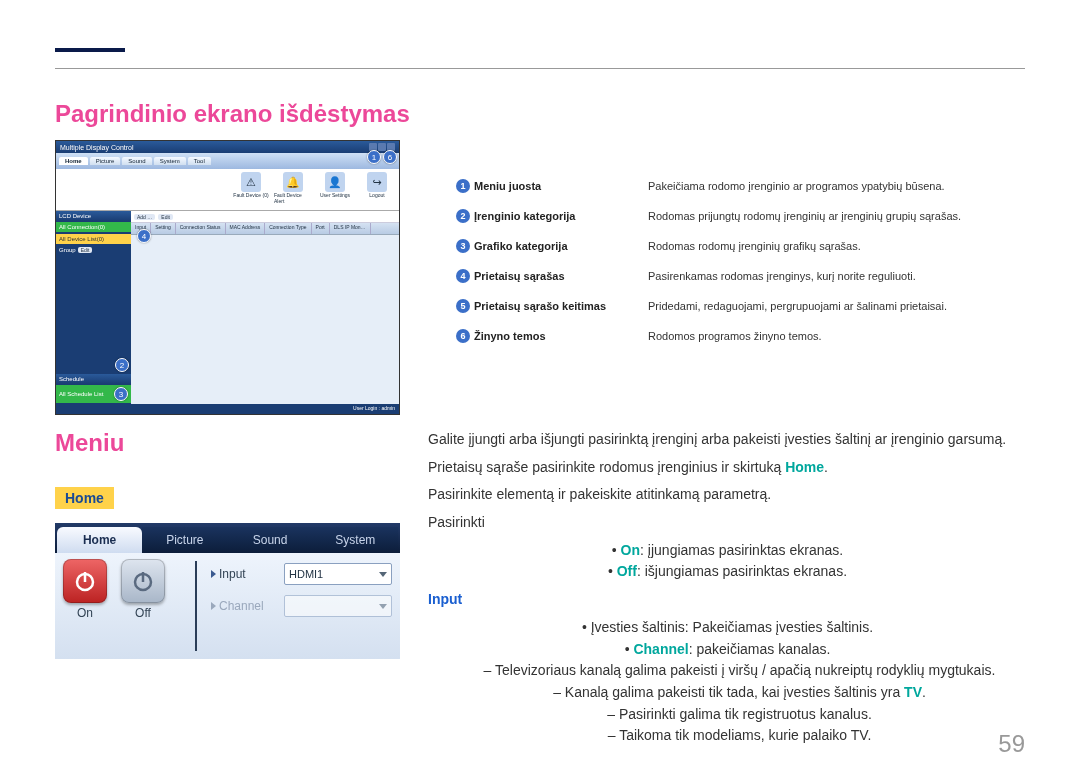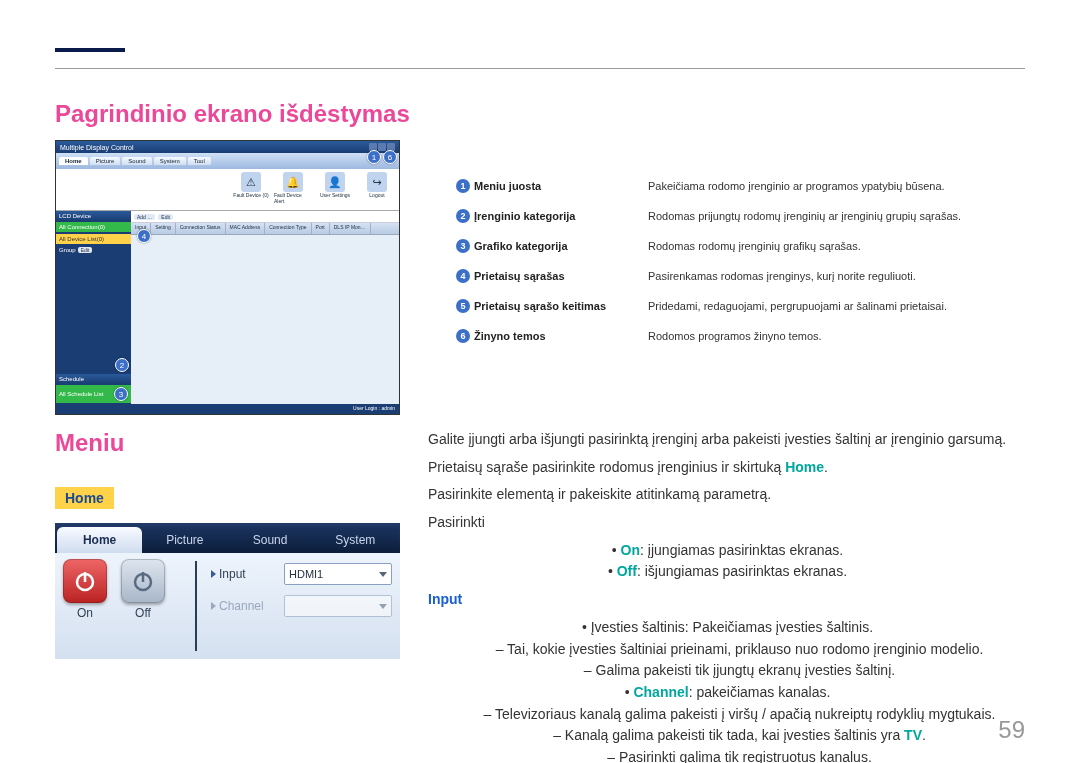--- a/index.html
+++ b/index.html
@@ -182,21 +182,21 @@
   .right-text .hl-blue { color:#1a5fd0; font-weight:bold; }
   .right-text .hl-teal { color:#00a79d; font-weight:bold; }
   .right-text ul { list-style:none; margin-left:0;text-align:center; }
   .right-text ul.bullet > li::before { content:"•  "; }
   .right-text ul.bullet > li { padding-left:14px; text-indent:-12px; }
   .right-text ul.dash > li { padding-left:38px; text-indent:-12px; }
   .right-text ul.dash > li::before { content:"‒  "; }
 
   .page-number {
     position:absolute;
-    bottom:19px;
+    bottom:5px;
     right:55px;
     font-size:24px;
     color:#999;
   }
 </style>
 </head>
 <body>
 
 <div class="top-rule">
   <div class="thick"></div>
@@ -396,24 +396,20 @@
       <p>Pasirinkite elementą ir pakeiskite atitinkamą parametrą.</p>
       <p>Pasirinkti</p>
       <ul class="bullet">
         <li><span class="hl-teal">On</span><span>: įjungiamas pasirinktas ekranas.</span></li>
         <li><span class="hl-teal">Off</span><span>: išjungiamas pasirinktas ekranas.</span></li>
       </ul>
       <p style="margin-top:6px;"><span class="hl-blue">Input</span></p>
       <ul class="bullet">
         <li>Įvesties šaltinis: Pakeičiamas įvesties šaltinis.</li>
       </ul>
-      <ul class="dash">
-        <li>Tai, kokie įvesties šaltiniai prieinami, priklauso nuo rodomo įrenginio modelio.</li>
-        <li>Galima pakeisti tik įjungtų ekranų įvesties šaltinį.</li>
-      </ul>
       <ul class="bullet">
         <li><span class="hl-teal">Channel</span><span>: pakeičiamas kanalas.</span></li>
       </ul>
       <ul class="dash">
         <li>Televizoriaus kanalą galima pakeisti į viršų / apačią nukreiptų rodyklių mygtukais.</li>
         <li><span>Kanalą galima pakeisti tik tada, kai įvesties šaltinis yra </span><span class="hl-teal">TV</span><span>.</span></li>
         <li>Pasirinkti galima tik registruotus kanalus.</li>
         <li>Taikoma tik modeliams, kurie palaiko TV.</li>
       </ul>
     </div>

